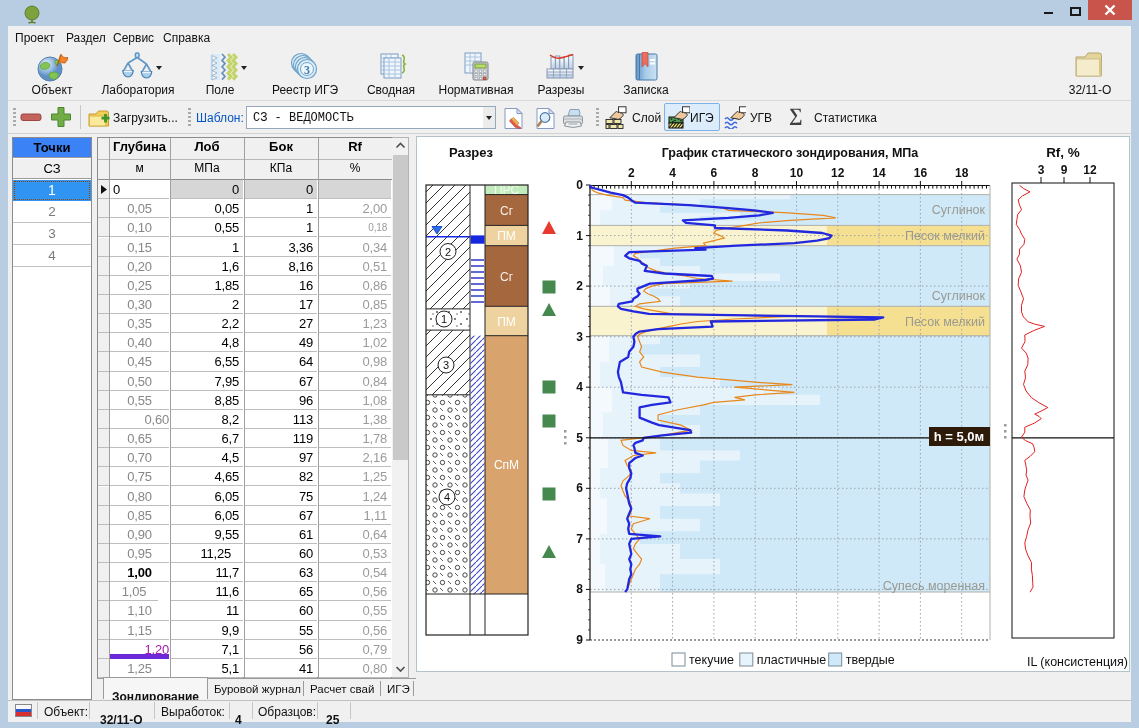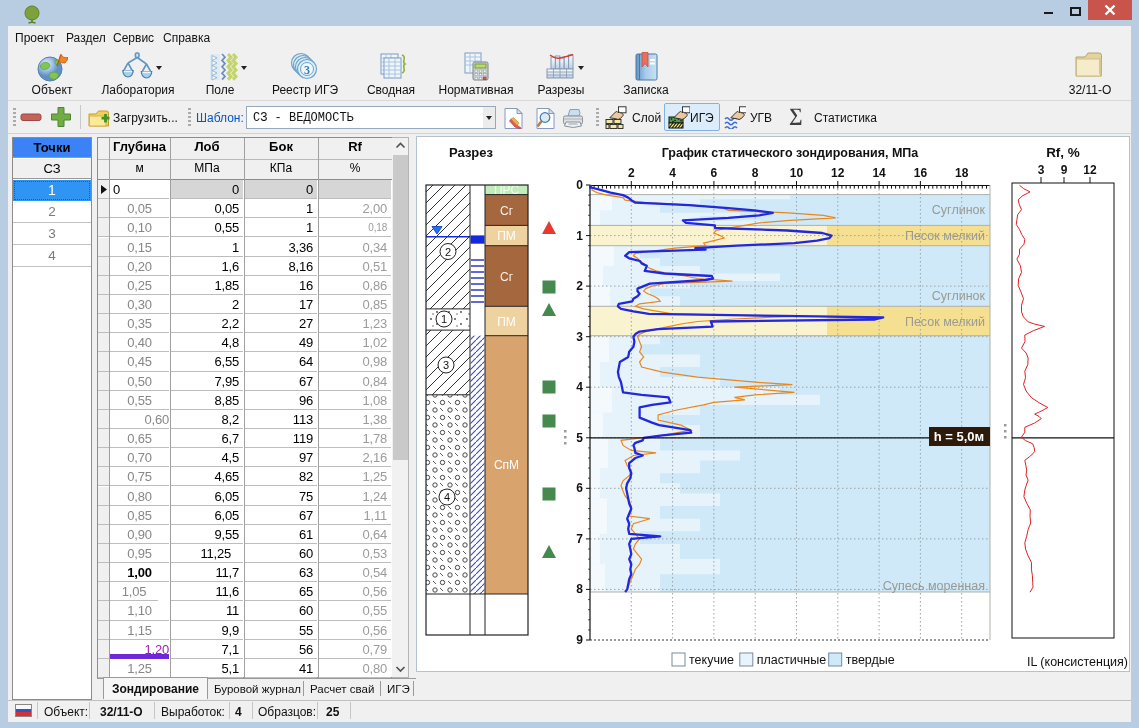--- a/index.html
+++ b/index.html
@@ -1,18 +1,18 @@
 <!DOCTYPE html>
 <html><head><meta charset="utf-8"><style>
 *{margin:0;padding:0;box-sizing:border-box;}
 html,body{width:1139px;height:728px;overflow:hidden;font-family:"Liberation Sans",sans-serif;}
 body{position:relative;background:#b9cde2;}
 .abs{position:absolute;}
 .t12{font-size:12px;color:#111;}
-.b{font-weight:bold;}
+.b{font-weight:bold;margin-top:8px;}
 .gray{color:#7b7b7b;}
 .cell{position:absolute;overflow:hidden;white-space:nowrap;}
 </style></head>
 <body>
 
 <div class="abs" style="left:8px;top:26px;width:1123px;height:696px;background:#f0f0f0;"></div>
 <svg class="abs" style="left:22px;top:4px" width="22" height="22" viewBox="0 0 22 22">
  <circle cx="10" cy="9" r="7" fill="#7da23c" stroke="#5d7e2a"></circle>
  <path d="M10 16 L10 18 M6.5 19 Q10 17.5 13.5 19" stroke="#5d7e2a" stroke-width="1.6" fill="none"></path>
 </svg>

